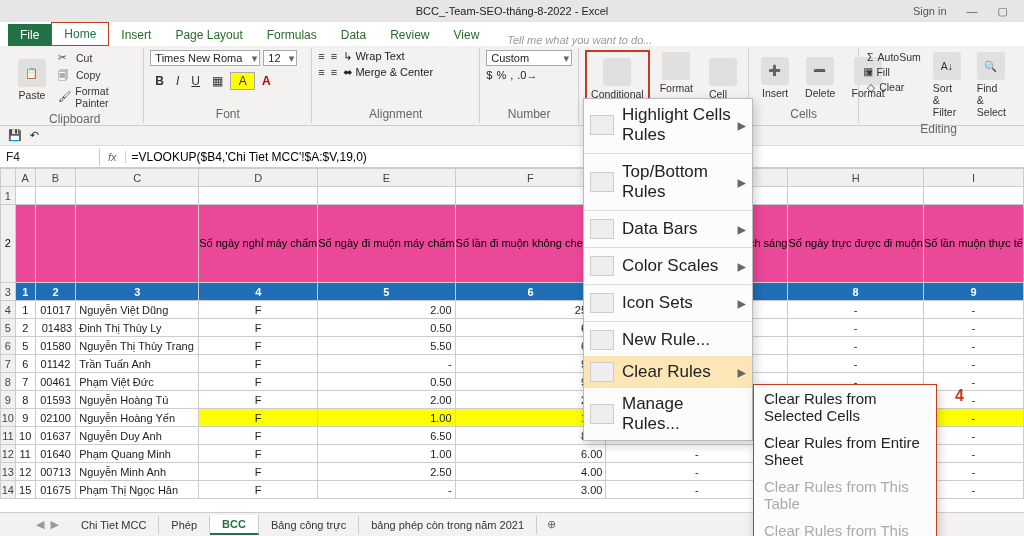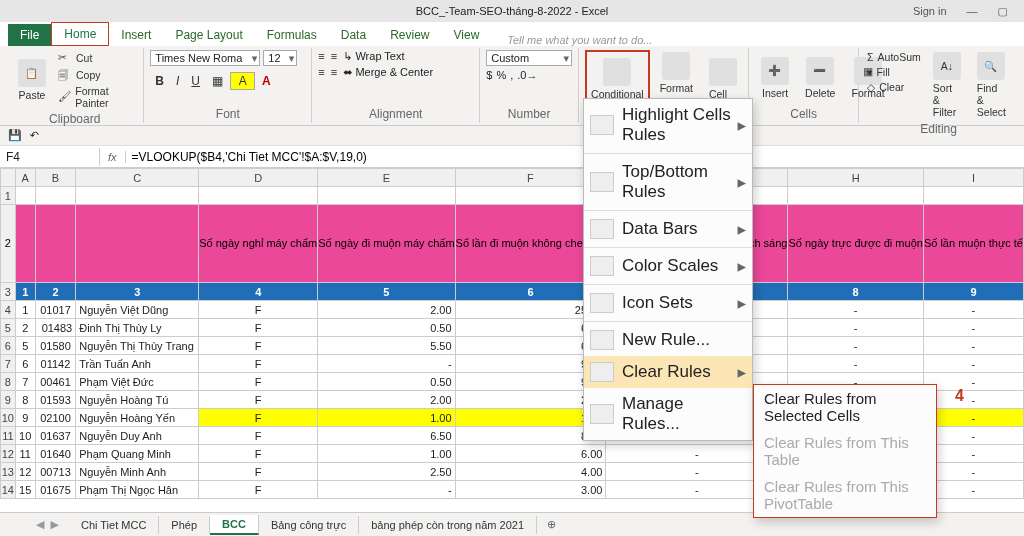--- a/index.html
+++ b/index.html
@@ -464,20 +464,21 @@
       <span class="arr">▸</span>
     </div>
   <div class="row">
       <div class="mic"></div>
       <span>Manage Rules...</span>
     </div>
 </div>
 
 <div class="submenu">
   <div class="srow">Clear Rules from Selected Cells</div>
+  <div class="srow">Clear Rules from Entire Sheet</div>
   <div class="srow dis">Clear Rules from This Table</div>
   <div class="srow dis">Clear Rules from This PivotTable</div>
 </div>
 <div class="annot4">4</div>
 
 <div class="tabs-bar">
   <span style="padding:0 6px;color:#999">◀</span>
   <span style="padding:0 10px 0 0;color:#999">▶</span>
   <div class="stab">Chi Tiet MCC</div>
   <div class="stab">Phép</div>

